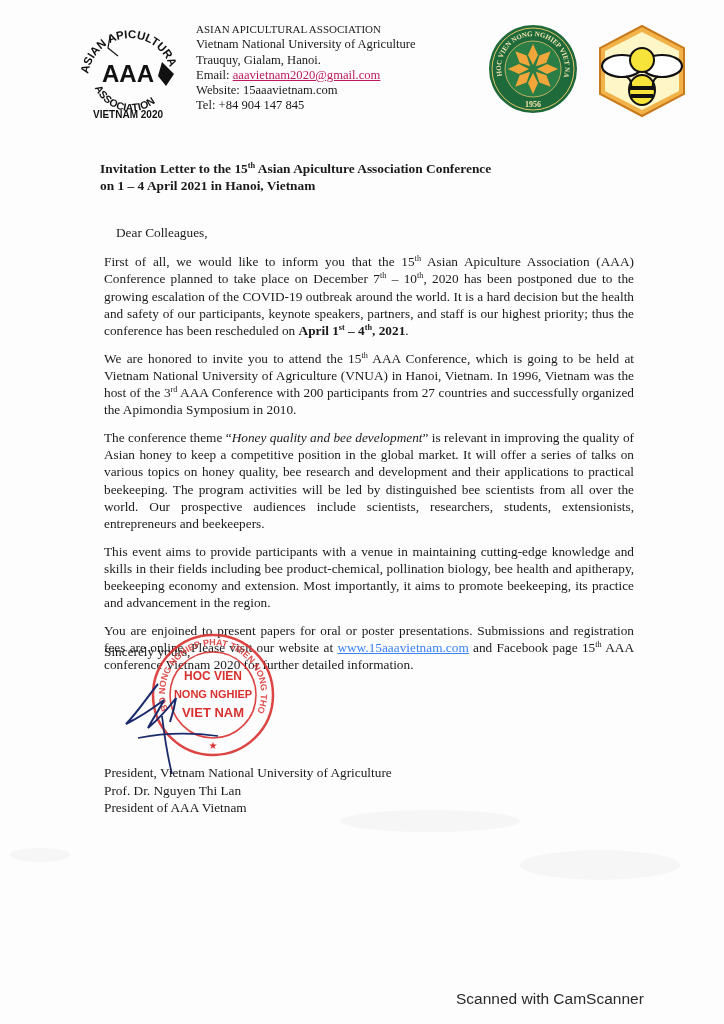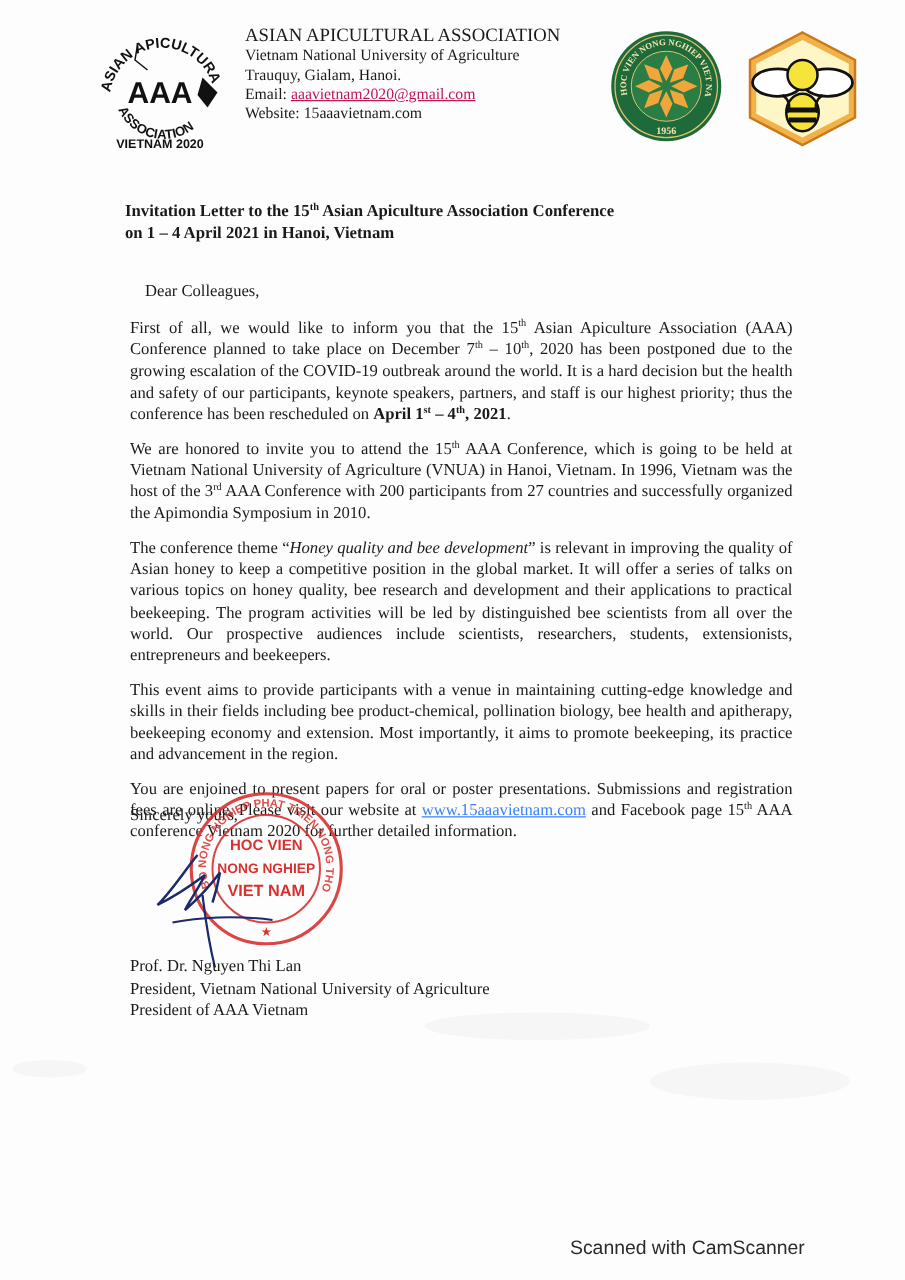--- a/index.html
+++ b/index.html
@@ -3,21 +3,21 @@
   <meta charset="utf-8">
   <style>
     html, body { margin: 0; padding: 0; }
     body {
       width: 724px; height: 1024px; background: #ffffff; position: relative; overflow: hidden;
       font-family: "Liberation Serif", "DejaVu Serif", serif; color: #1a1a1a;
     }
     .page { position: absolute; left: 0; top: 0; width: 724px; height: 1024px; background: #fdfdfd; }
     .logo-aaa { position: absolute; left: 70px; top: 18px; width: 120px; height: 102px; }
     .header-text { position: absolute; left: 196px; top: 22px; font-size: 12.6px; line-height: 15.3px; }
-    .header-text .org { font-size: 15px; }
+    .header-text .org { font-size: 11px; }
     .header-text a { color: #be185d; text-decoration: underline; }
     .logo-vnua { position: absolute; left: 488px; top: 24px; width: 90px; height: 90px; }
     .logo-bee { position: absolute; left: 596px; top: 24px; width: 92px; height: 94px; }
     .title { position: absolute; left: 100px; top: 160px; width: 560px; text-align: left; font-weight: bold; font-size: 13.4px; line-height: 17px; }
     sup { font-size: 0.62em; line-height: 0; vertical-align: 0.6em; }
     .body { position: absolute; left: 104px; top: 212px; width: 530px; font-size: 13.3px; line-height: 17.2px; text-align: justify; }
     .body p { margin: 0 0 10.5px 0; }
     .body .salutation { margin: 12px; }
     .body a { color: #3b82f6; text-decoration: underline; }
     .closing { position: absolute; left: 104px; top: 644px; font-size: 13.3px; font-family: Liberation Serif, serif; }
@@ -48,20 +48,21 @@
     <path d="M 40 18 L 38 30 L 48 38" stroke="#111" fill="none" stroke-width="1.2"></path>
     <text x="58" y="100" text-anchor="middle" font-family="Liberation Sans, sans-serif" font-weight="bold" font-size="10" fill="#111">VIETNAM 2020</text>
   </svg>
 
   <div class="header-text">
     <div class="org">ASIAN APICULTURAL ASSOCIATION</div>
     <div>Vietnam National University of Agriculture</div>
     <div>Trauquy, Gialam, Hanoi.</div>
     <div><span>Email: </span><a>aaavietnam2020@gmail.com</a></div>
     <div><span>Website: </span><span>15aaavietnam.com</span></div>
+    <div><span>Tel: </span><span>+84 904 147 845</span></div>
   </div>
 
   <svg class="logo-vnua" viewBox="0 0 90 90">
     <defs>
         <path id="vnuaRing" d="M 14 52 A 32 32 0 1 1 76 52"></path>
       </defs>
     <circle cx="45" cy="45" r="44" fill="#1f6a3a"></circle>
     <circle cx="45" cy="45" r="41" fill="none" stroke="#e2c46a" stroke-width="1"></circle>
     <circle cx="45" cy="45" r="28" fill="#2a7d45" stroke="#e2c46a" stroke-width="0.8"></circle>
     <g fill="#f0a63a" transform="translate(45 45)">
@@ -124,22 +125,22 @@
     <text x="65" y="119" text-anchor="middle" font-size="10" fill="#d8312f">★</text>
   </svg>
 
   <svg class="signature" viewBox="0 0 120 100">
     <path d="M 40 8 C 30 20 20 36 8 48 C 24 40 38 30 46 24 C 40 36 34 44 30 52 C 44 40 52 30 58 22 C 56 34 54 40 52 46" stroke="#1b2a6b" stroke-width="2" fill="none"></path>
     <path d="M 20 62 C 40 58 70 56 100 60" stroke="#1b2a6b" stroke-width="1.6" fill="none"></path>
     <path d="M 44 40 C 46 56 48 74 54 98" stroke="#1b2a6b" stroke-width="1.8" fill="none"></path>
   </svg>
 
   <div class="signer">
+    <div>President, Vietnam National University of Agriculture</div>
     <div>Prof. Dr. Nguyen Thi Lan</div>
-    <div>President, Vietnam National University of Agriculture</div>
     <div>President of AAA Vietnam</div>
   </div>
 
   <div class="smudge" style="left:340px; top:810px; width:180px; height:22px;"></div>
   <div class="smudge" style="left:520px; top:850px; width:160px; height:30px;"></div>
   <div class="smudge" style="left:10px; top:848px; width:60px; height:14px;"></div>
 
   <div class="footer">Scanned with CamScanner</div>
 </div>
 

